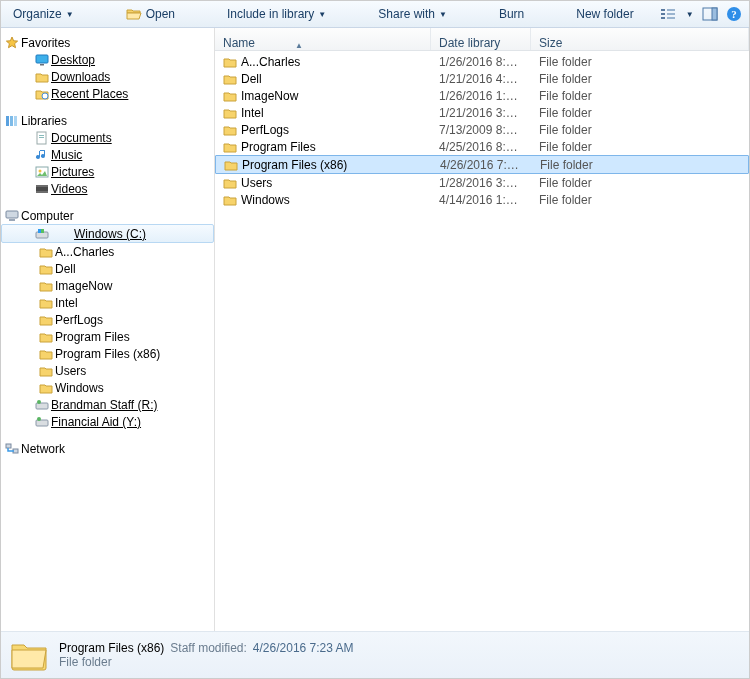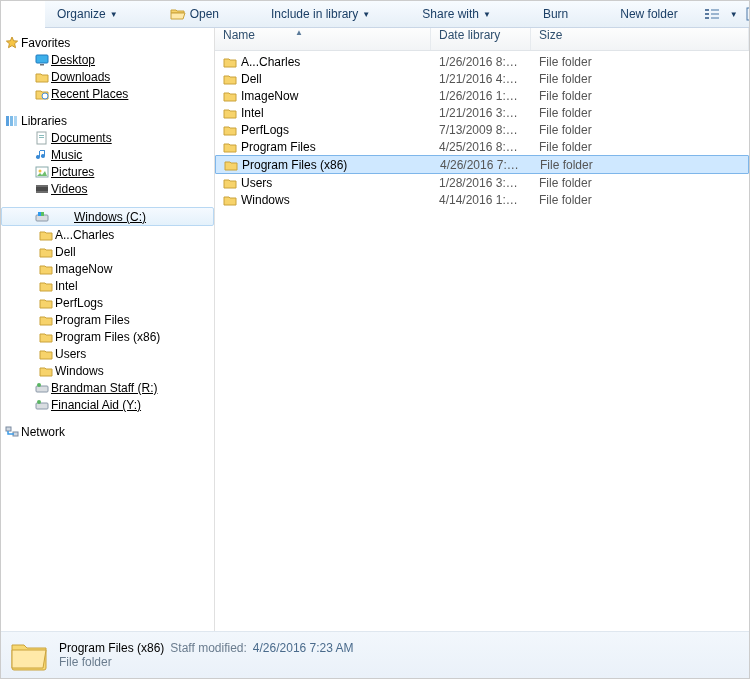--- a/index.html
+++ b/index.html
@@ -3,39 +3,38 @@
 <meta charset="utf-8">
 <style>
   html, body { margin:0; padding:0; font-family:"Segoe UI", Tahoma, sans-serif; font-size:12px; color:#000; background:#fff; }
   .window { width:750px; height:679px; display:flex; flex-direction:column; border:1px solid #ccc; box-sizing:border-box; overflow:hidden; }
   .toolbar {
     height:26px;
     background:linear-gradient(#f7fbff,#e6eff7);
     border-bottom:1px solid #c9d6e6;
     display:flex; align-items:center; padding:0 6px; gap:20px;
     color:#1b3f66;
-    margin-left:44px;
   }
   .tb-sep { width:14px; }
   .tb-btn { display:flex; align-items:center; gap:4px; padding:2px 6px; cursor:default; white-space:nowrap; }
   .dd { font-size:8px; color:#1b3f66; }
   .tb-right { margin-left:auto; display:flex; align-items:center; gap:8px; padding-right:4px;}
   .ico { display:inline-flex; align-items:center; justify-content:center; }
   .body { flex:1; display:flex; overflow:hidden; }
   .nav { width:213px; border-right:1px solid #e0e0e0; padding:6px 0 0 0; overflow-y:auto; }
   .nav-group { margin-bottom:10px; }
   .nav-row { display:flex; align-items:center; height:17px; padding:0 0 0 4px; cursor:default; white-space:nowrap; }
   .nav-row.indent-1 { padding-left:2px; }
   .nav-row.indent-2 { padding-left:32px;text-decoration:underline; }
   .nav-row.indent-3 { padding-left:36px; }
   .nav-row .ico { width:18px; }
   .nav-row.selected { background:linear-gradient(#f5faff,#e4f1fb); border:1px solid #b8d8f3; border-radius:2px; padding-left:31px;gap:23px; }
   .content { flex:1; display:flex; flex-direction:column; overflow:hidden; }
   .cols { height:22px; display:flex; align-items:center; background:linear-gradient(#fdfdfd,#f2f4f6); border-bottom:1px solid #e0e4e8; color:#2f4f6e; }
-  .col { padding:0 8px; border-right:1px solid #e6eaee; box-sizing:border-box; height:100%; display:flex; align-items:flex-start; }
+  .col { padding:0 8px; border-right:1px solid #e6eaee; box-sizing:border-box; height:100%; display:flex; align-items:flex-end; }
   .col.name { width:216px; }
   .col.date { width:100px; }
   .col.type { width:98px; }
   .col.size { flex:1; }
   .sort-arrow { font-size:8px; color:#5a7a9a; margin:0 auto 0 40px; }
   .rows { flex:1; overflow:auto; padding-top:2px; }
   .row { display:flex; align-items:center; height:17px; }
   .row.sel { background:#cfe8ff; border:1px solid #7eb6ea; border-radius:1px; }
   .cell { padding:0 8px; box-sizing:border-box; white-space:nowrap; overflow:hidden; text-overflow:ellipsis; }
   .cell.name { width:216px; display:flex; align-items:center; gap:4px; }
@@ -207,20 +206,29 @@
                 <rect x="1" y="2" width="12" height="8" rx="1" fill="#4a4a4a"></rect>
                 <rect x="1" y="2" width="12" height="2" fill="#6d6d6d"></rect>
                 <rect x="1" y="8" width="12" height="2" fill="#6d6d6d"></rect>
               </svg>
             </span>
           <span>Videos</span>
         </div>
       </div>
 
       <div class="nav-group">
+        <div class="nav-row indent-1">
+          <span class="ico">
+              <svg width="14" height="12">
+                <rect x="1" y="1" width="12" height="7" rx="1" fill="#cfd8e2" stroke="#7a8aa0"></rect>
+                <rect x="4" y="9" width="6" height="2" fill="#9aa7b8"></rect>
+              </svg>
+            </span>
+          <span>Computer</span>
+        </div>
         <div class="nav-row indent-2 selected">
           <span class="ico">
               <svg width="14" height="12">
                 <rect x="1" y="4" width="12" height="6" rx="1" fill="#d9dde1" stroke="#8a98a8"></rect>
                 <rect x="3" y="1" width="3" height="4" fill="#2f9af0"></rect>
                 <rect x="6" y="1" width="3" height="4" fill="#5ac060"></rect>
               </svg>
             </span>
           <span>Windows (C:)</span>
         </div>

